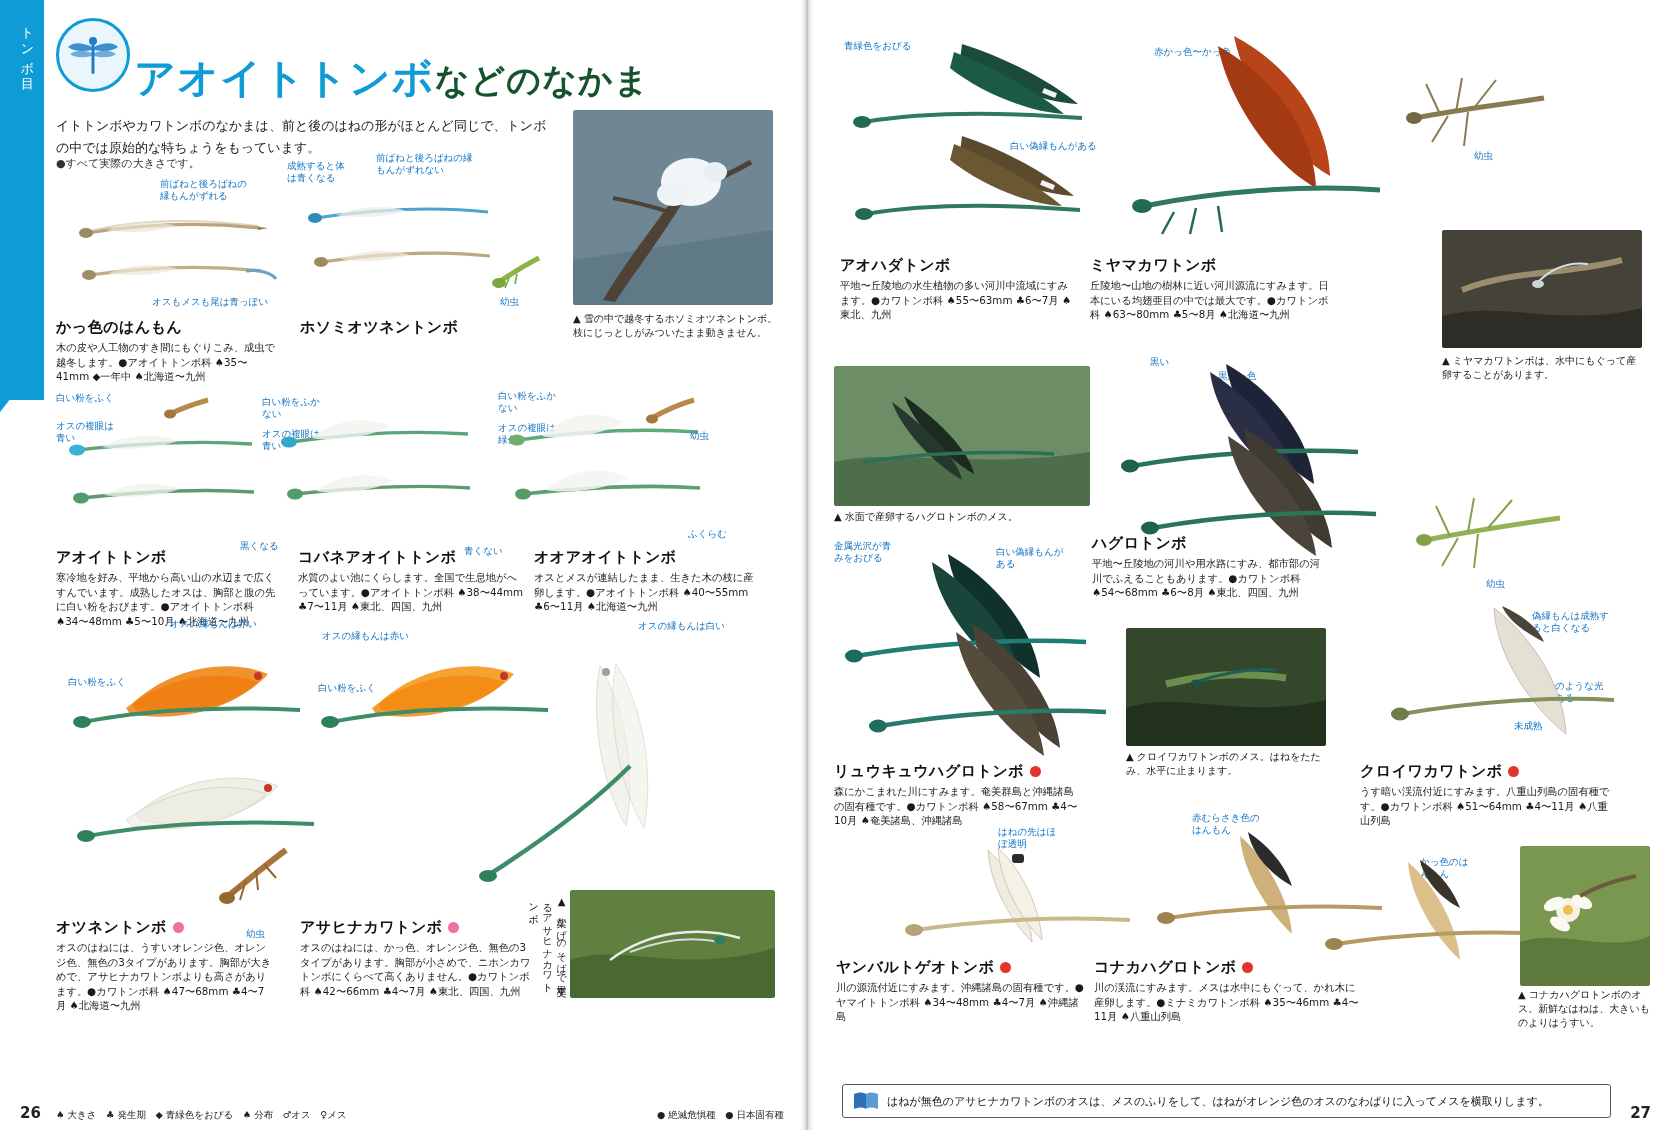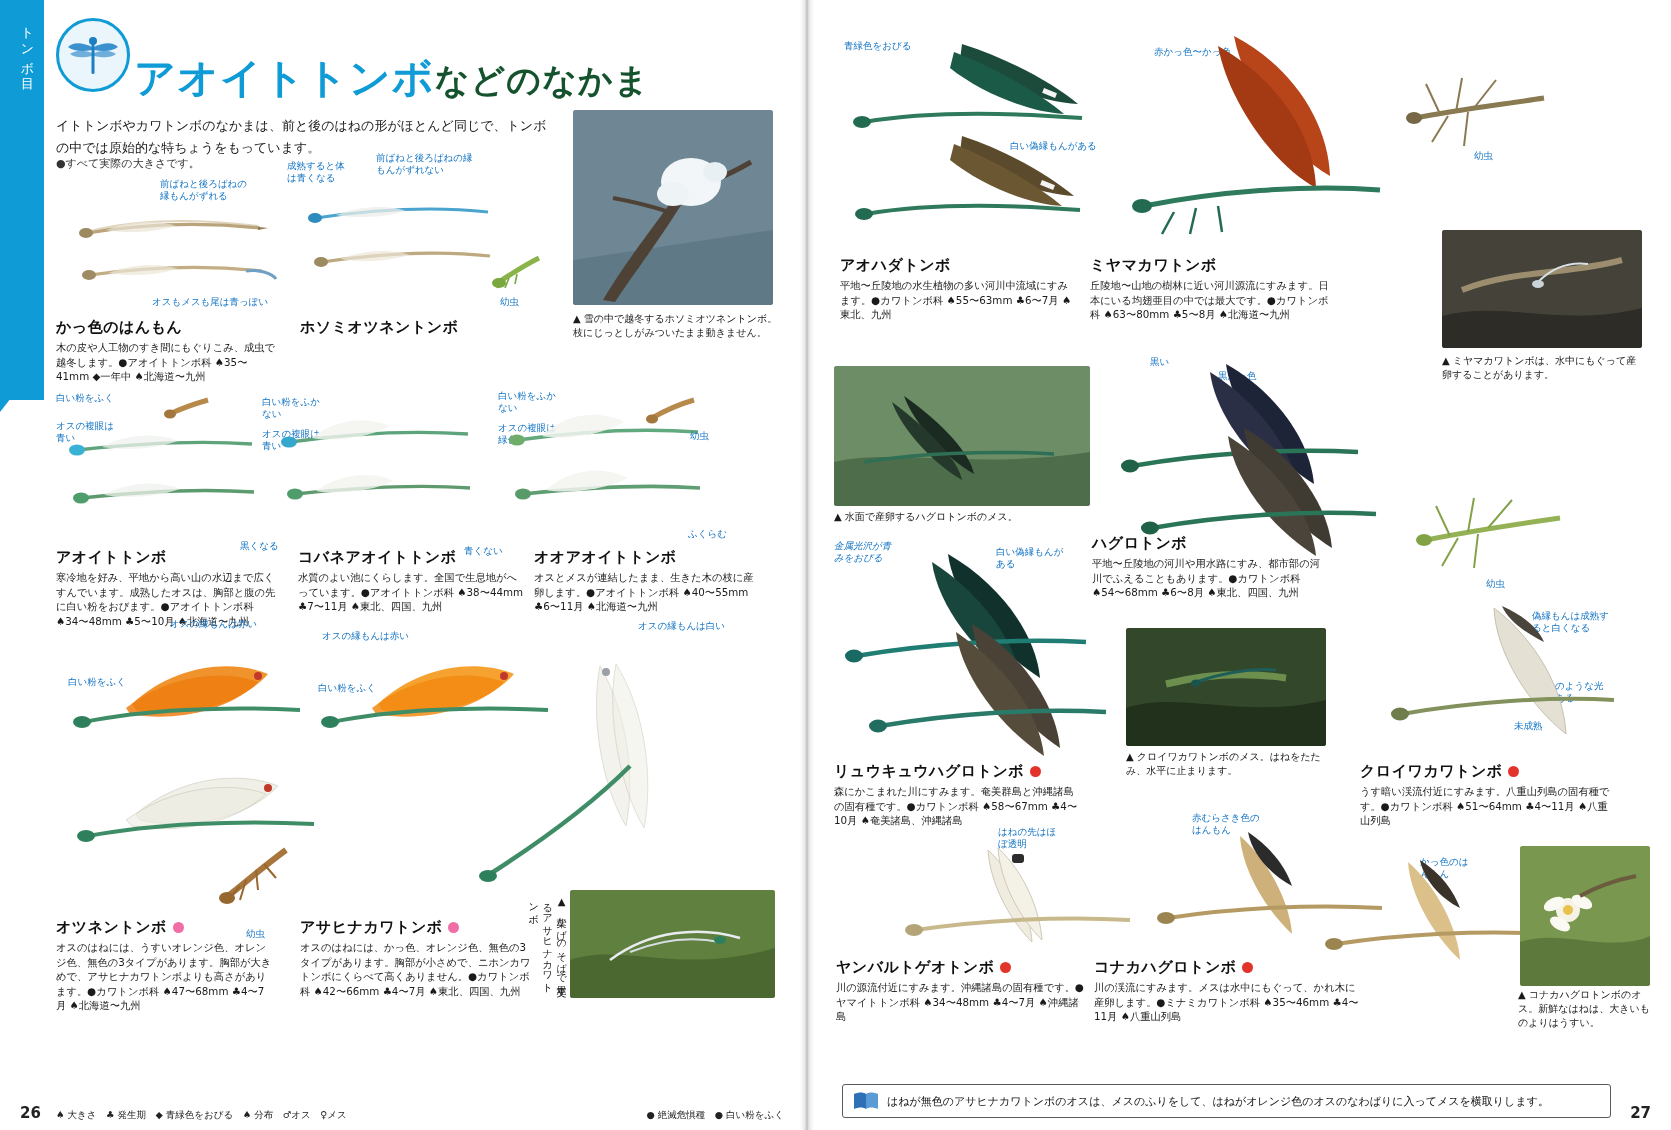--- a/index.html
+++ b/index.html
@@ -345,21 +345,21 @@
       <div class="sp-name"><span>オツネントンボ</span> <span class="mark flower"></span></div>
       <div class="sp-desc">オスのはねには、うすいオレンジ色、オレンジ色、無色の3タイプがあります。胸部が大きめで、アサヒナカワトンボよりも高さがあります。●カワトンボ科 ♠47〜68mm ♣4〜7月 ♠北海道〜九州</div>
     </div>
     <div class="sp-block" style="left:300px;top:918px;width:236px;">
       <div class="sp-name"><span>アサヒナカワトンボ</span> <span class="mark flower"></span></div>
       <div class="sp-desc">オスのはねには、かっ色、オレンジ色、無色の3タイプがあります。胸部が小さめで、ニホンカワトンボにくらべて高くありません。●カワトンボ科 ♠42〜66mm ♣4〜7月 ♠東北、四国、九州</div>
     </div>
 
     <div class="page-num" style="left:20px;">26</div>
     <div class="legend">♠ 大きさ　♣ 発生期　◆ 青緑色をおびる　♠ 分布　♂オス　♀メス</div>
-    <div class="legend-right">● 絶滅危惧種　● 白い粉をふく</div>
+    <div class="legend-right">● 絶滅危惧種　● 日本固有種</div>
   </div>
 
   <div class="gutter"></div>
 
   <div class="page page-right">
 
     <div class="lbl" style="left:30px;top:40px;width:80px;">青緑色をおびる</div>
     <div class="lbl" style="left:340px;top:46px;width:78px;">赤かっ色〜かっ色</div>
     <div class="lbl" style="left:196px;top:140px;width:96px;">白い偽縁もんがある</div>
 
@@ -459,21 +459,21 @@
         <path d="M46 58 l-14 -30 M64 54 l6 -34 M84 50 l24 -28 M54 60 l-16 28 M74 56 l-4 34" stroke="#83a248" stroke-width="2"></path>
       </svg>
     </div>
     <div class="lbl" style="left:672px;top:578px;">幼虫</div>
 
     <div class="sp-block" style="left:278px;top:534px;width:238px;">
       <div class="sp-name">ハグロトンボ</div>
       <div class="sp-desc">平地〜丘陵地の河川や用水路にすみ、都市部の河川でふえることもあります。●カワトンボ科 ♠54〜68mm ♣6〜8月 ♠東北、四国、九州</div>
     </div>
 
-    <div class="lbl" style="left:20px;top:540px;width:64px;font-style:italic;">金属光沢が青みをおびる</div>
+    <div class="lbl" style="left:20px;top:540px;width:64px;">金属光沢が青みをおびる</div>
     <div class="lbl" style="left:182px;top:546px;width:70px;">白い偽縁もんがある</div>
     <div class="lbl" style="left:718px;top:610px;width:84px;">偽縁もんは成熟すると白くなる</div>
     <div class="lbl" style="left:722px;top:680px;width:72px;">真珠のような光沢がある</div>
     <div class="lbl" style="left:700px;top:720px;width:48px;">未成熟</div>
 
     <div class="ph" style="left:16px;top:540px;width:272px;height:150px;">
       <svg viewBox="0 0 272 150" width="272" height="150">
         <path d="M118 14 C170 44 206 94 210 138 C166 110 124 60 118 14Z" fill="#11312c"></path>
         <path d="M102 22 C152 54 188 104 192 146 C150 118 108 68 102 22Z" fill="#18463c"></path>
         <path d="M26 116 C96 104 182 98 256 102" stroke="#1f7d74" stroke-width="4.5" fill="none"></path>

